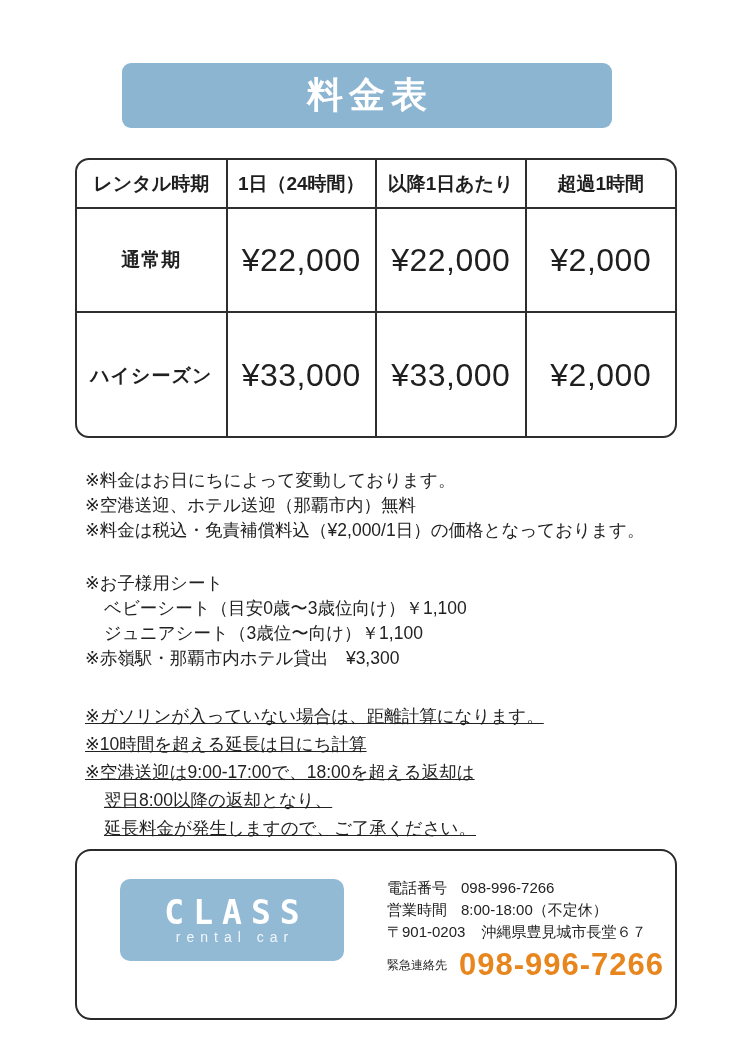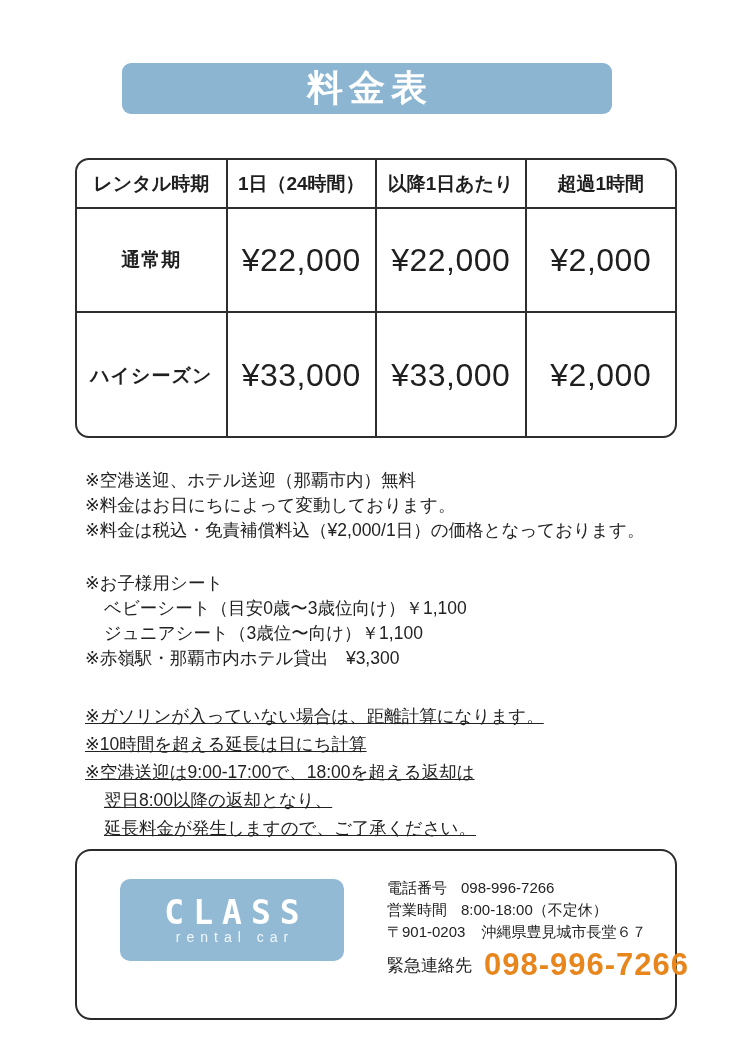--- a/index.html
+++ b/index.html
@@ -19,21 +19,21 @@
   .page{
     position:relative;
     width:750px;height:1061px;
     background:#ffffff;
     overflow:hidden;
     margin:0 auto;
   }
 
   
   .title-banner{
-    position:absolute;left:122px;top:63px;width:490px;height:51px;
+    position:absolute;left:122px;top:63px;width:490px;height:65px;
     background:var(--banner-blue);
     border-radius:9px;
     display:flex;align-items:center;justify-content:center;
     color:#ffffff;
     font-size:36px;font-weight:700;letter-spacing:6px;
     text-indent:6px;
   }
 
   
   .price-table-wrap{
@@ -107,21 +107,21 @@
     display:flex;align-items:baseline;
     line-height:22px;white-space:nowrap;
   }
   .contact-row .lbl{flex:none;}
   .contact-row .val{margin-left:14px;}
   .contact-row.address .val{margin-left:16px;}
   .emergency-row{
     display:flex;align-items:center;
     margin-top:5px;white-space:nowrap;
   }
-  .emergency-row .lbl{font-size:17px;flex:none;text-align:right;}
+  .emergency-row .lbl{font-size:12px;flex:none;text-align:right;}
   .emergency-phone{
     margin-left:12px;
     color:var(--emergency-orange);
     font-size:31px;font-weight:700;letter-spacing:1px;
     line-height:1.1;
   }
 </style>
 </head>
 <body>
 
@@ -150,22 +150,22 @@
           <td class="row-label">ハイシーズン</td>
           <td class="price">¥33,000</td>
           <td class="price">¥33,000</td>
           <td class="price">¥2,000</td>
         </tr>
       </tbody>
     </table>
   </div>
 
   <div class="notes notes-1">
+    <div class="line">※料金はお日にちによって変動しております。</div>
     <div class="line">※空港送迎、ホテル送迎（那覇市内）無料</div>
-    <div class="line">※料金はお日にちによって変動しております。</div>
     <div class="line">※料金は税込・免責補償料込（¥2,000/1日）の価格となっております。</div>
   </div>
 
   <div class="notes notes-2">
     <div class="line">※お子様用シート</div>
     <div class="line indent">ベビーシート（目安0歳〜3歳位向け）￥1,100</div>
     <div class="line indent">ジュニアシート（3歳位〜向け）￥1,100</div>
     <div class="line">※赤嶺駅・那覇市内ホテル貸出　¥3,300</div>
   </div>
 

